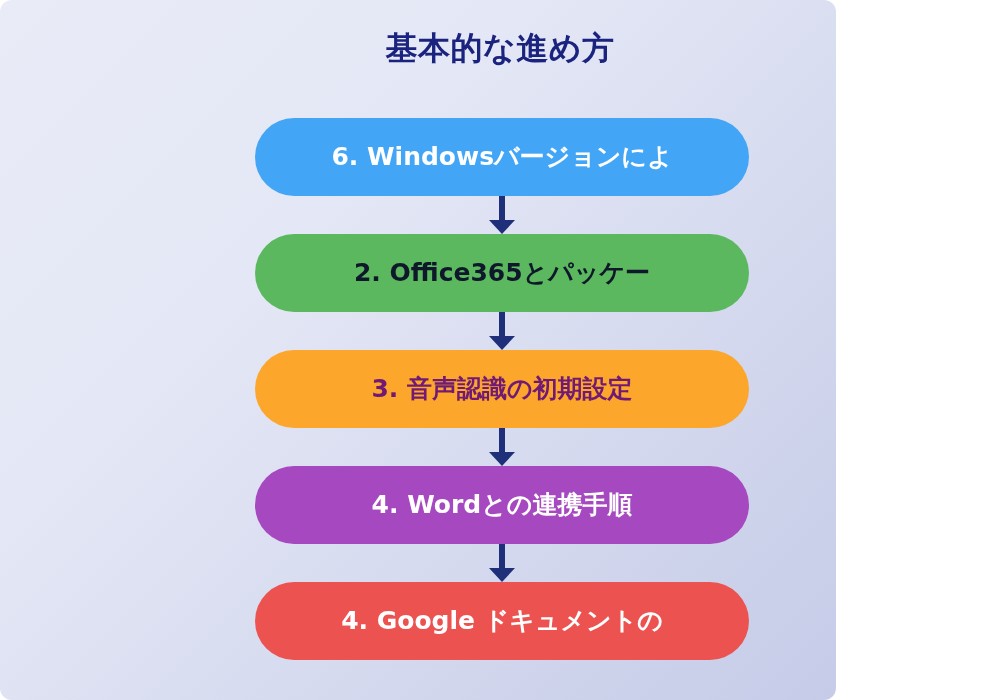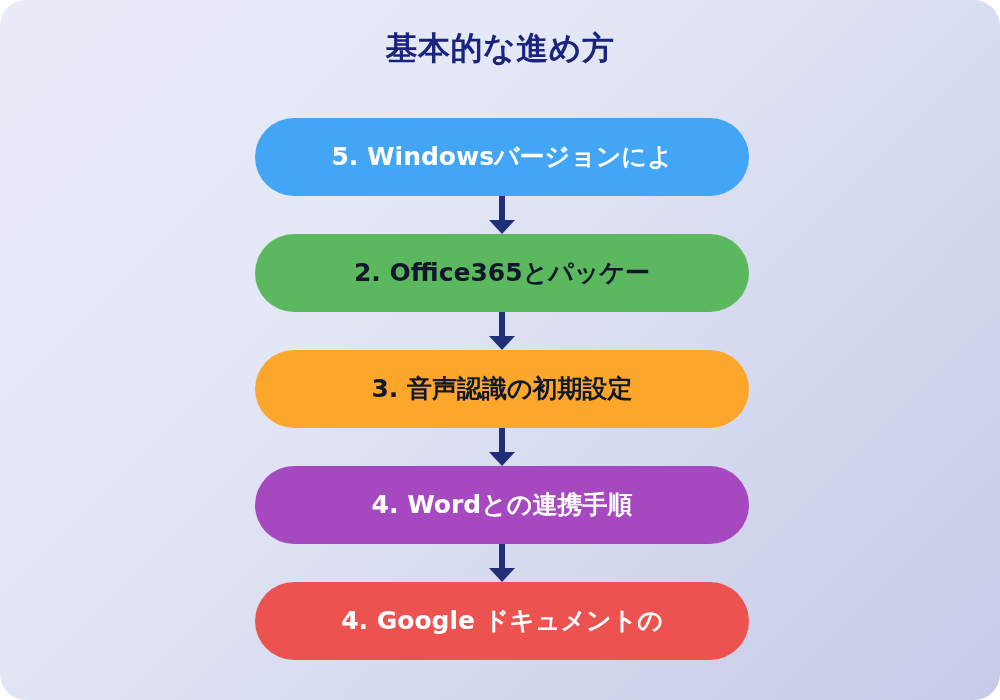--- a/index.html
+++ b/index.html
@@ -9,25 +9,25 @@
   }
   body {
     width: 1000px;
     height: 700px;
     overflow: hidden;
     font-family: "DejaVu Sans", "Liberation Sans", sans-serif;
   }
 
   #canvas {
     position: relative;
-    width: 1000px;
+    width: 836px;
     height: 700px;
     box-sizing: border-box;
     background: linear-gradient(135deg, #e9ebf7 0%, #e4e7f5 35%, #d3d8ee 70%, #c6cbe8 100%);
-    border-radius: 26px;
+    border-radius: 12px;
     overflow: hidden;
   }
 
   #chart-title {
     position: absolute;
     top: 28px;
     left: 0;
     width: 1000px;
     text-align: center;
     font-size: 32px;
@@ -88,21 +88,21 @@
 <body>
 
 <div id="canvas">
 
   <div id="chart-title" style="color: rgb(26, 35, 126);">基本的な進め方</div>
 
   <div id="flow">
 
     <div class="step-row">
       <div class="step-box" style="background: rgb(66, 165, 245);">
-        <span class="step-label" style="color: rgb(255, 255, 255);">5. Windowsバージョンによ</span>
+        <span class="step-label" style="color: rgb(255, 255, 255);">6. Windowsバージョンによ</span>
       </div>
     </div>
 
     <div class="connector">
       <svg width="494" height="38" viewBox="0 0 494 38" xmlns="http://www.w3.org/2000/svg">
         <g>
           <rect x="244" y="0" width="6" height="26" fill="#1f2f7a"></rect>
           <polygon points="234,24 260,24 247,38" fill="#1f2f7a"></polygon>
         </g>
       </svg>
@@ -118,21 +118,21 @@
       <svg width="494" height="38" viewBox="0 0 494 38" xmlns="http://www.w3.org/2000/svg">
         <g>
           <rect x="244" y="0" width="6" height="26" fill="#1f2f7a"></rect>
           <polygon points="234,24 260,24 247,38" fill="#1f2f7a"></polygon>
         </g>
       </svg>
     </div>
 
     <div class="step-row">
       <div class="step-box" style="background: rgb(252, 166, 43);">
-        <span class="step-label" style="color: #0f172a;">3. 音声認識の初期設定</span>
+        <span class="step-label" style="color: #701a75;">3. 音声認識の初期設定</span>
       </div>
     </div>
 
     <div class="connector">
       <svg width="494" height="38" viewBox="0 0 494 38" xmlns="http://www.w3.org/2000/svg">
         <g>
           <rect x="244" y="0" width="6" height="26" fill="#1f2f7a"></rect>
           <polygon points="234,24 260,24 247,38" fill="#1f2f7a"></polygon>
         </g>
       </svg>

